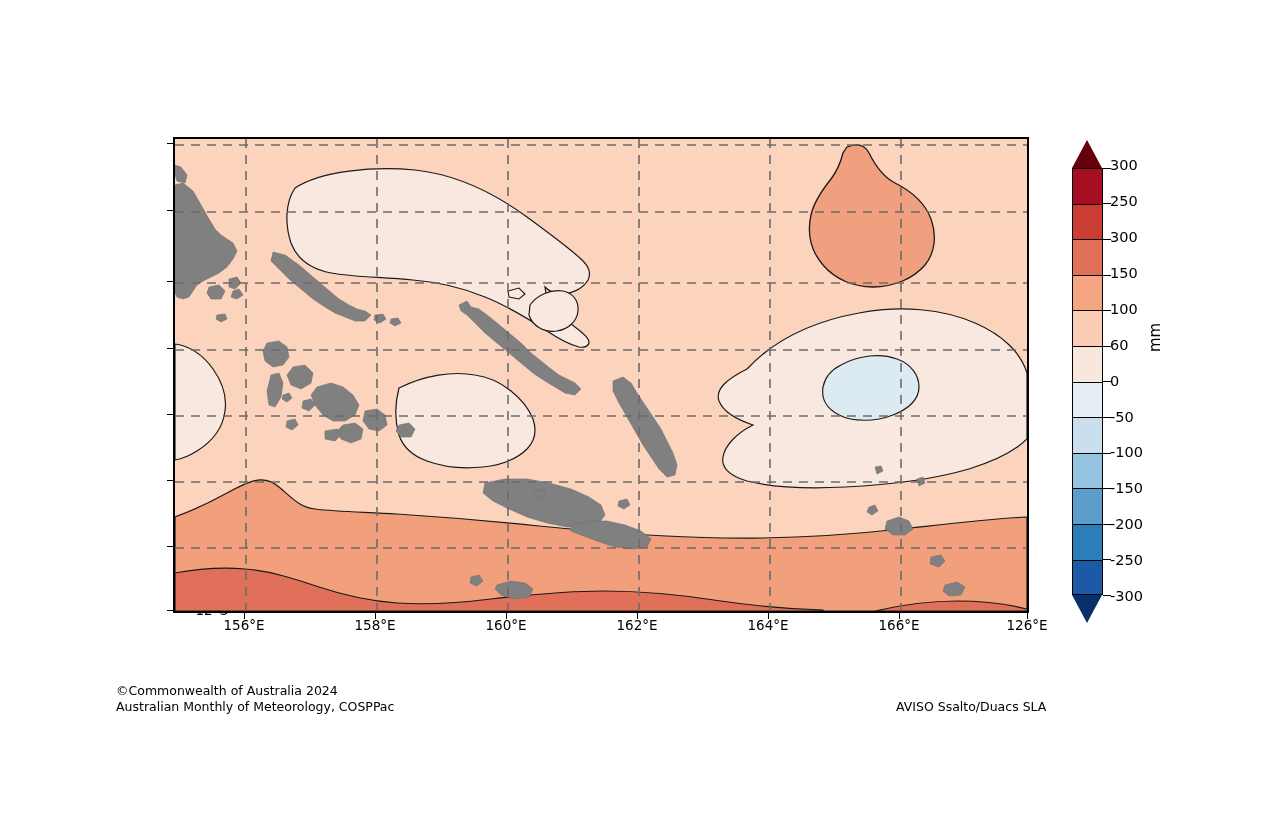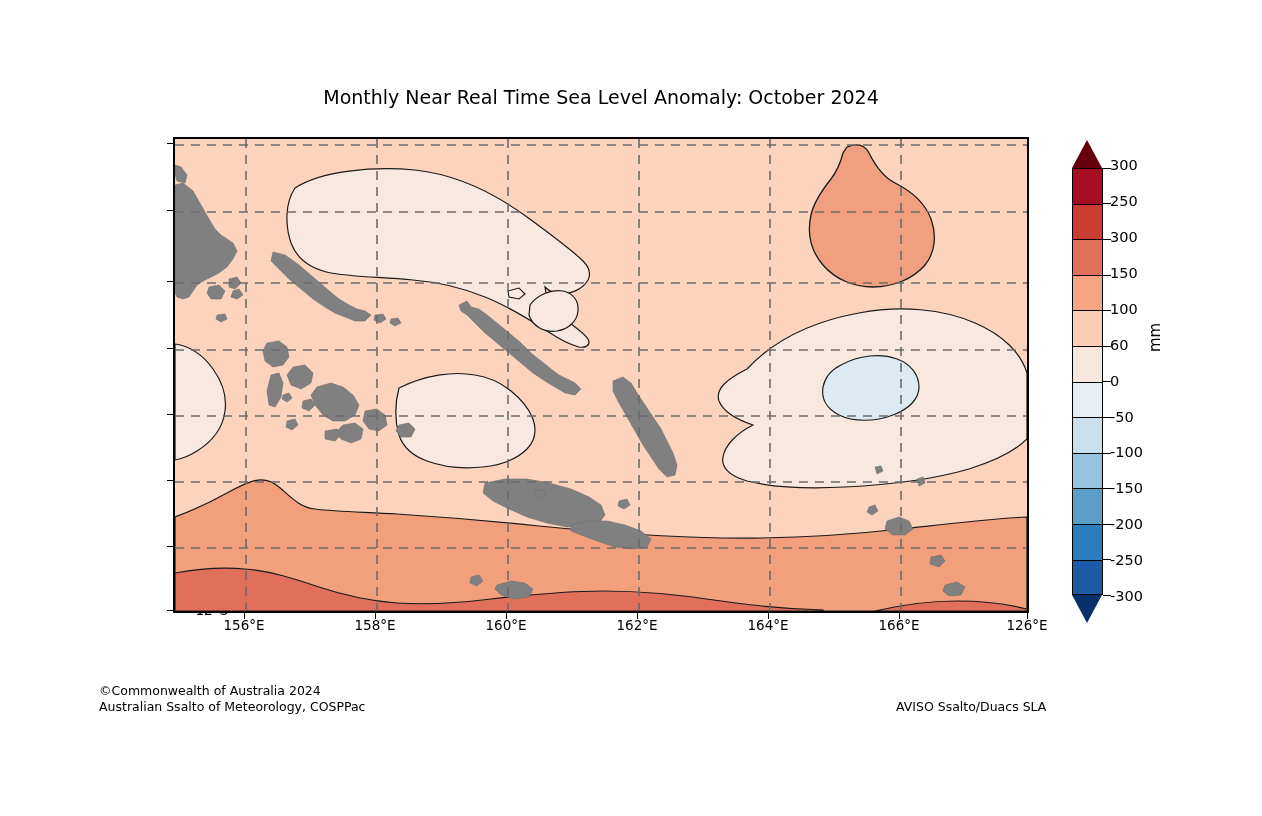--- a/index.html
+++ b/index.html
@@ -48,34 +48,33 @@
   .cbar-tick{position:absolute;left:1103px;width:8px;height:1.3px;background:#000;}
   .cbar-lab{position:absolute;left:1110px;font-size:14.5px;color:#000;
             transform:translateY(-9px);white-space:nowrap;}
   .cbar-unit{
     position:absolute;left:1146px;top:352px;font-size:15px;color:#000;
     transform:rotate(-90deg);transform-origin:left top;white-space:nowrap;
   }
 
   
   .footer-left{
-    position:absolute;left:99px;top:683px;font-size:12.5px;color:#000;
+    position:absolute;left:116px;top:683px;font-size:12.5px;color:#000;
     line-height:15.5px;
   }
   .footer-right{
     position:absolute;left:896px;top:699px;font-size:12.5px;color:#000;
   }
 </style>
 </head>
 <body>
 
 <div class="fig">
 
   <div class="title-block">
-    <span class="title-l2">Monthly Near Real Time Sea Level Anomaly: October 2024</span>
   </div>
 
   <div class="tickmark-y" style="top:143px"></div>
   <div class="tickmark-y" style="top:210px"></div>
   <div class="tickmark-y" style="top:281px"></div>
   <div class="tickmark-y" style="top:348px"></div>
   <div class="tickmark-y" style="top:414px"></div>
   <div class="tickmark-y" style="top:480px"></div>
   <div class="tickmark-y" style="top:546px"></div>
   <div class="tickmark-y" style="top:610px"></div>
@@ -301,17 +300,17 @@
   <div class="cbar-lab" style="top:453px">-100</div>
   <div class="cbar-lab" style="top:489px">-150</div>
   <div class="cbar-lab" style="top:525px">-200</div>
   <div class="cbar-lab" style="top:561px">-250</div>
   <div class="cbar-lab" style="top:597px">-300</div>
 
   <div class="cbar-unit">mm</div>
 
   <div class="footer-left">
     <div>©Commonwealth of Australia 2024</div>
-    <div>Australian Ssalto of Meteorology, COSPPac</div>
+    <div>Australian Monthly of Meteorology, COSPPac</div>
   </div>
   <div class="footer-right">AVISO Ssalto/Duacs SLA</div>
 
 </div>
 
 </body></html>

